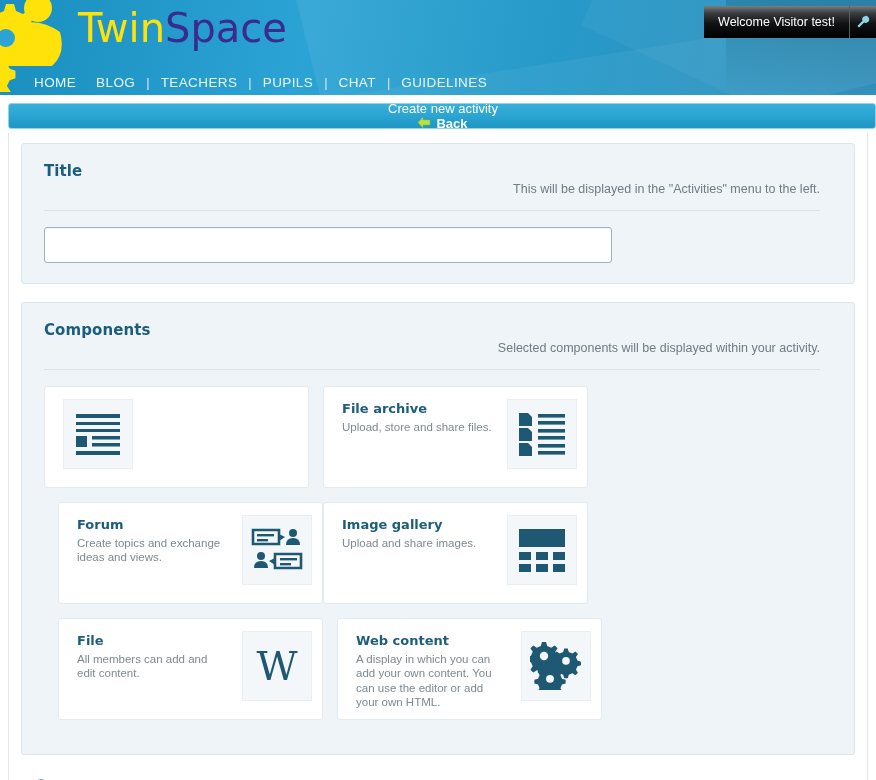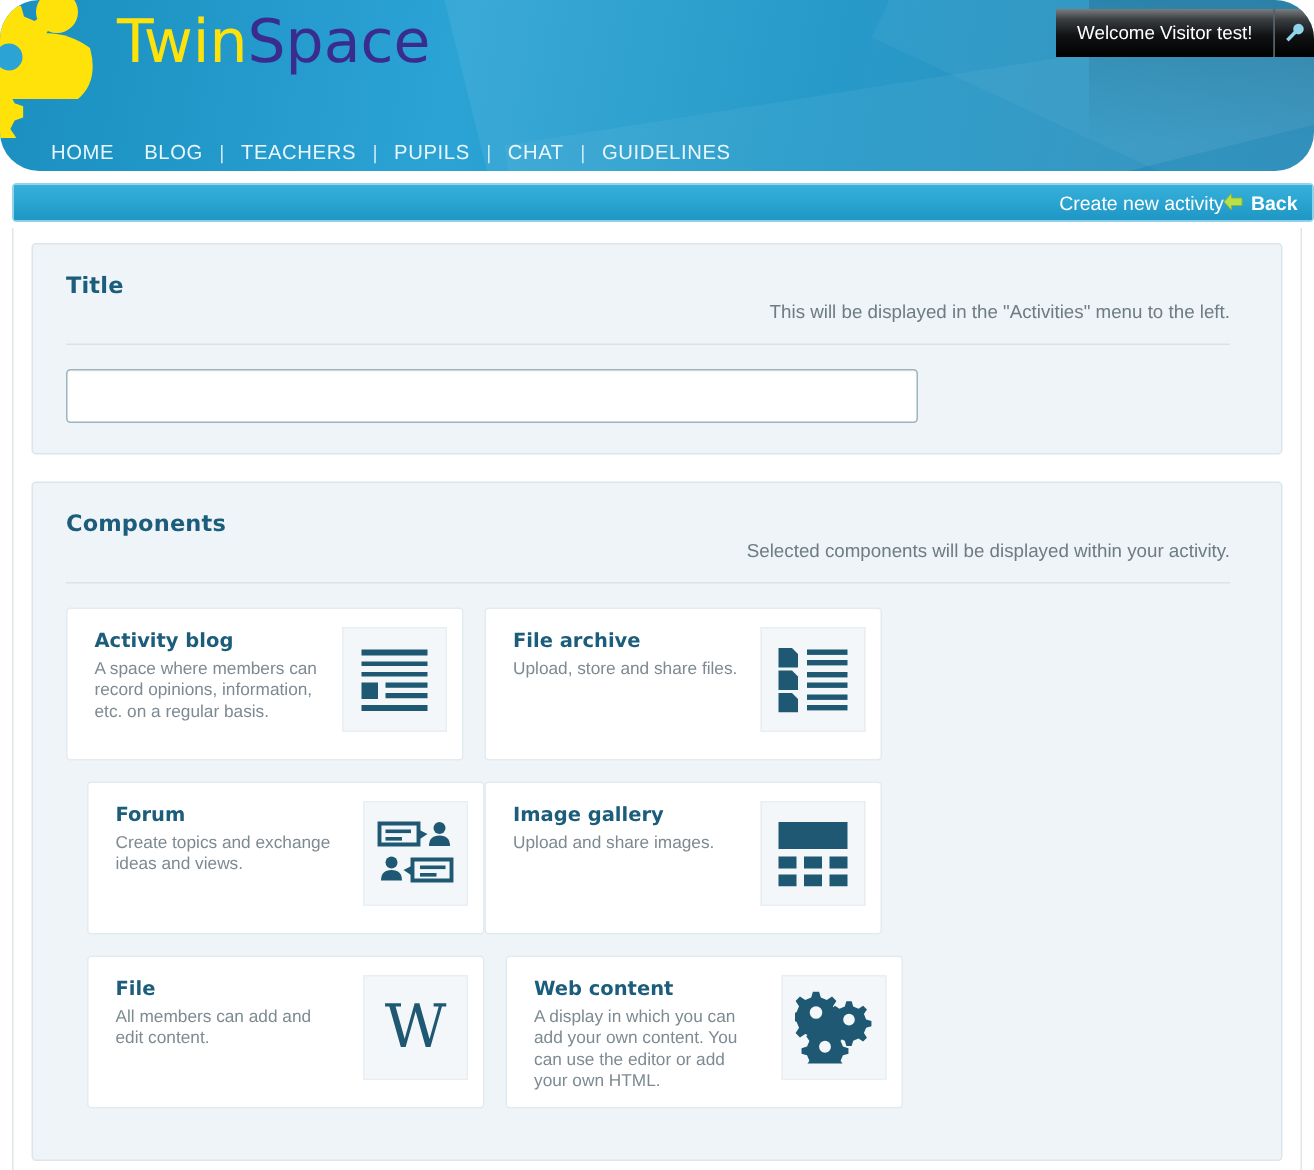--- a/index.html
+++ b/index.html
@@ -8,25 +8,24 @@
     width: 876px; height: 780px;
     font-family: "Liberation Sans", sans-serif;
     background: #ffffff;
     overflow: hidden;
     position: relative;
   }
 
   
   .header {
     position: relative;
-    height: 114px;
+    height: 95px;
     width: 876px;
     background: linear-gradient(100deg, #1a8fc0 0%, #2ba3d4 35%, #1793c6 62%, #1e86b5 100%);
     overflow: hidden;
-    border-radius: 26px;
   }
   .hdr-swoosh {
     position:absolute; pointer-events:none;
     background: rgba(255,255,255,0.07);
   }
   .sw1 { width:900px; height:300px; left:300px; top:-190px; transform: rotate(-14deg); }
   .sw2 { width:900px; height:120px; left:340px; top:26px; transform: rotate(-9deg); background: rgba(255,255,255,0.05); }
   .sw3 { width:500px; height:200px; left:600px; top:-60px; transform: rotate(25deg); background: rgba(255,255,255,0.045); }
   .hdr-dark-right {
     position:absolute; right:0; top:0; width:150px; height:95px;
@@ -85,22 +84,23 @@
     position:relative;
     width:876px;
     background:#fff;
   }
   .titlebar {
     margin: 8px 0 0 8px;
     height:26px;
     background: linear-gradient(180deg,#37b0da 0%, #2aa4d1 50%, #1f96c5 100%);
     border:1px solid #8fd4ea;
     border-radius:3px;
-    display:flex; align-items:center; justify-content:flex-end;
+    display:flex; align-items:center; justify-content:center;
     padding: 0 10px 0 12px;
+    flex-direction: column;
   }
   .titlebar .t-label { color:#ffffff; font-size:13px; }
   .back-link { display:flex; align-items:center; gap:5px; color:#ffffff; font-size:13px; font-weight:bold; }
 
   .content-frame {
     margin: 4px 8px 0 8px;
     border:1px solid #dfe6ea;
     border-top:none;
     background:#fff;
     min-height: 640px;
@@ -239,24 +239,20 @@
     </div>
 
     <div class="panel">
       <h2>Components</h2>
       <p class="sub">Selected components will be displayed within your activity.</p>
       <div class="rule"></div>
 
       <div class="grid">
 
         <div class="card">
-          <div class="card-text">
-            <p class="card-title">Activity blog</p>
-            <p class="card-desc">A space where members can record opinions, information, etc. on a regular basis.</p>
-          </div>
           <div class="card-icon">
             <svg width="50" height="44" viewBox="0 0 50 44">
               <g fill="#1f5873">
                 <rect x="3" y="2" width="44" height="4"></rect>
                 <rect x="3" y="10" width="44" height="3"></rect>
                 <rect x="3" y="17" width="44" height="3"></rect>
                 <rect x="3" y="24" width="11" height="11"></rect>
                 <rect x="19" y="24" width="28" height="3.5"></rect>
                 <rect x="19" y="31" width="28" height="3.5"></rect>
                 <rect x="3" y="39" width="44" height="4"></rect>

